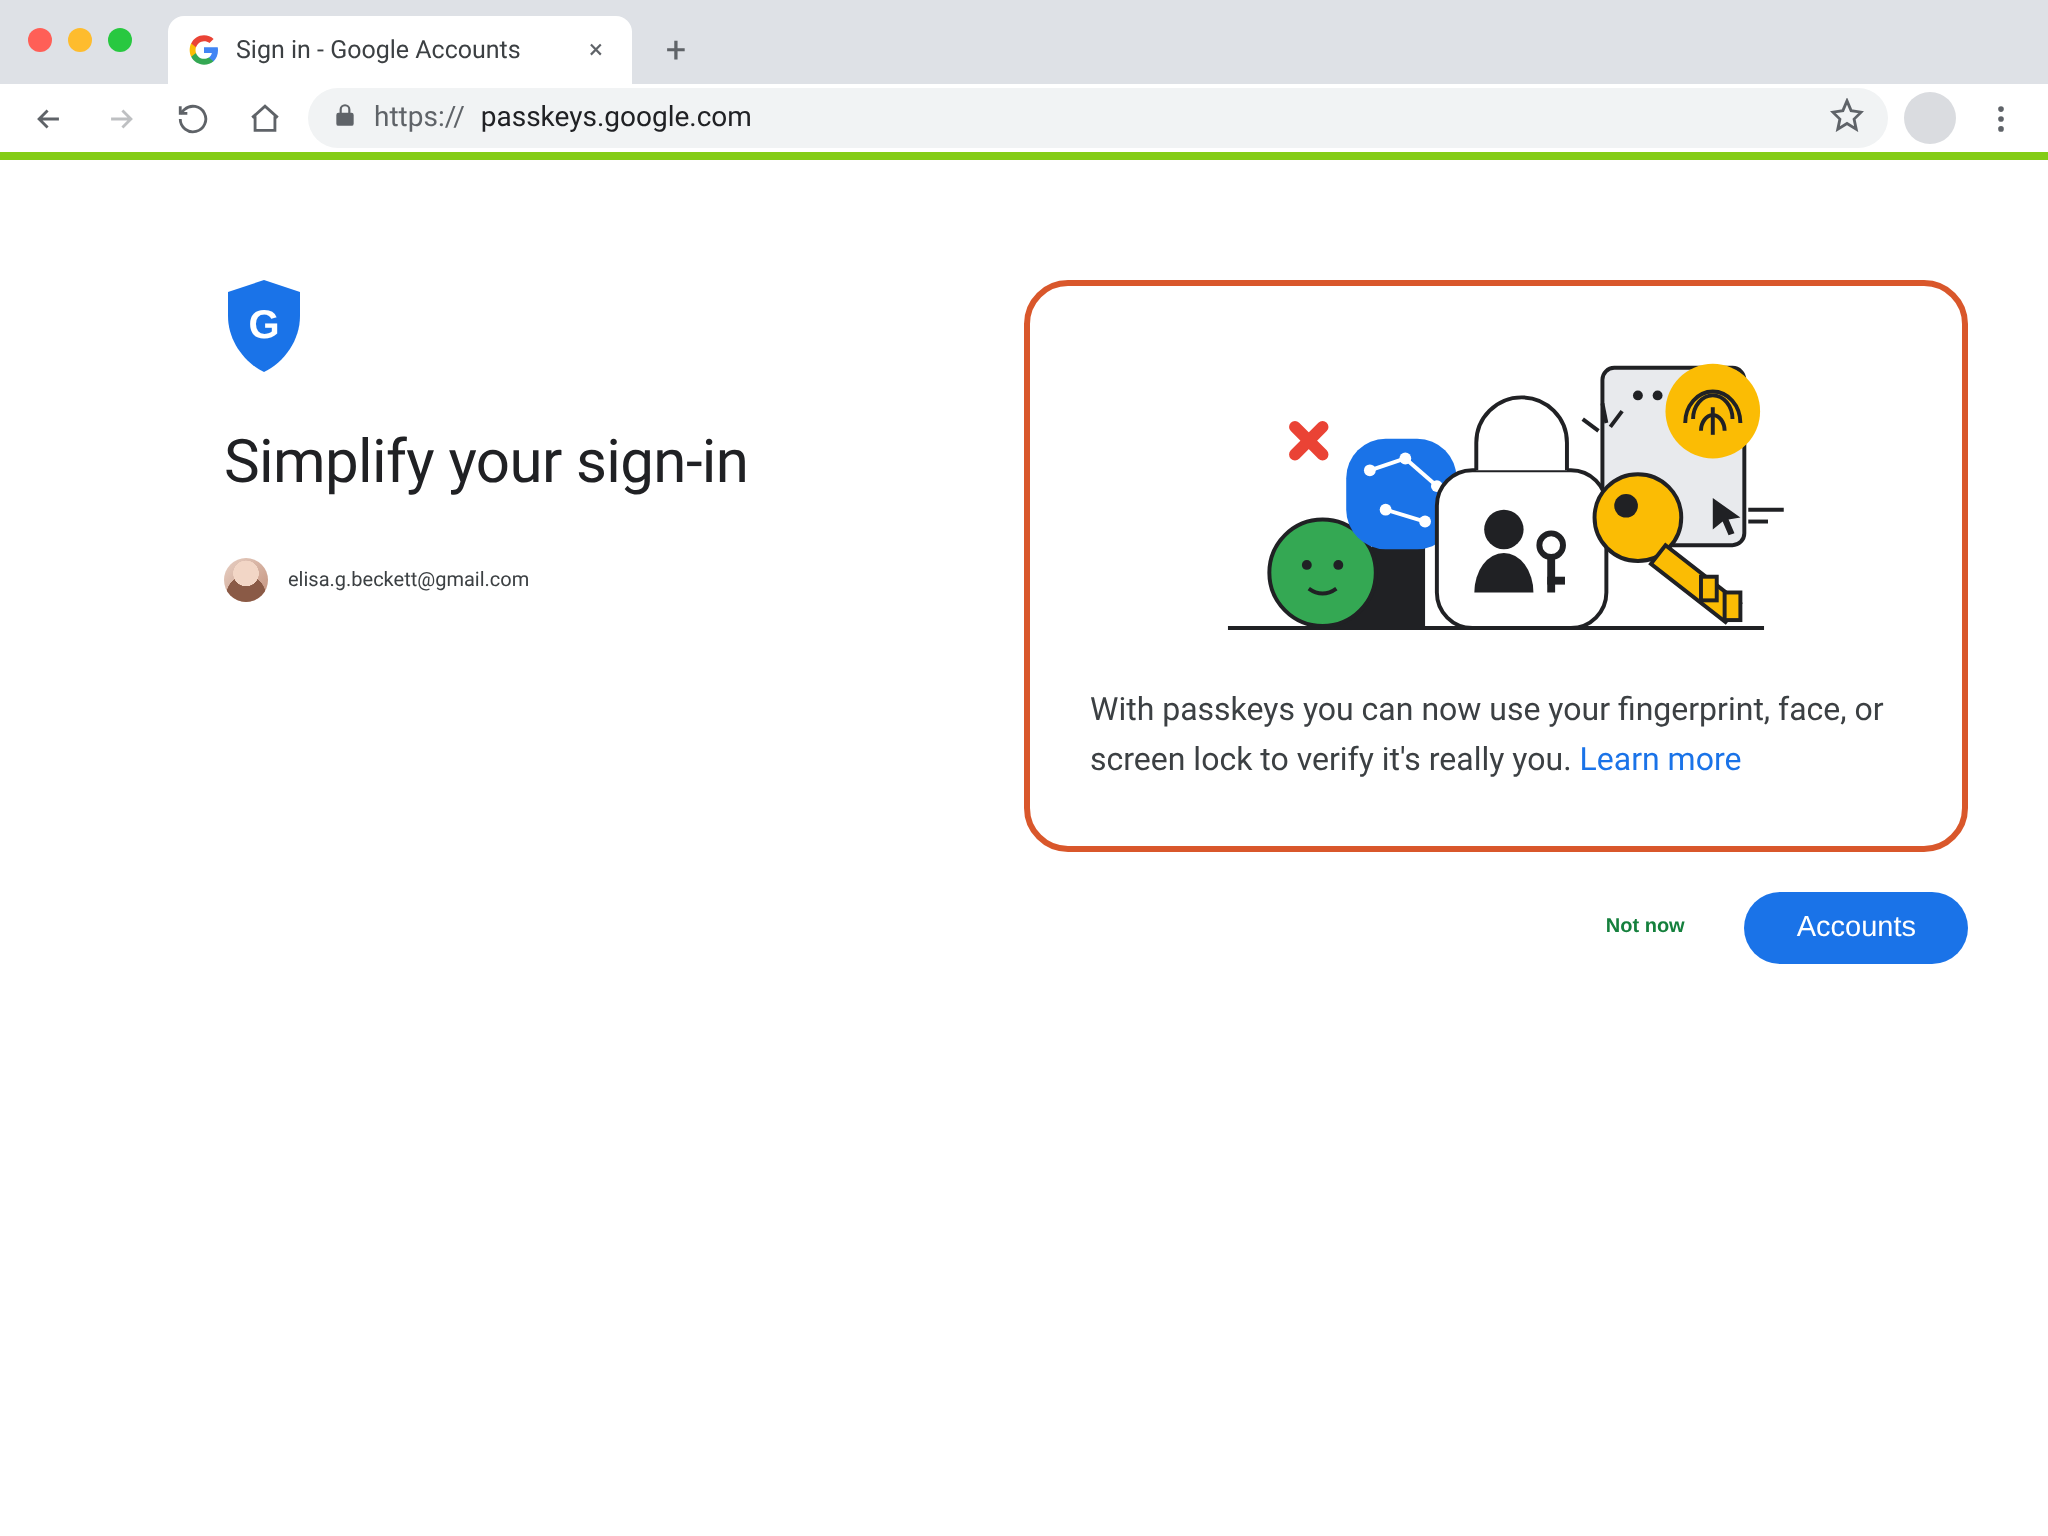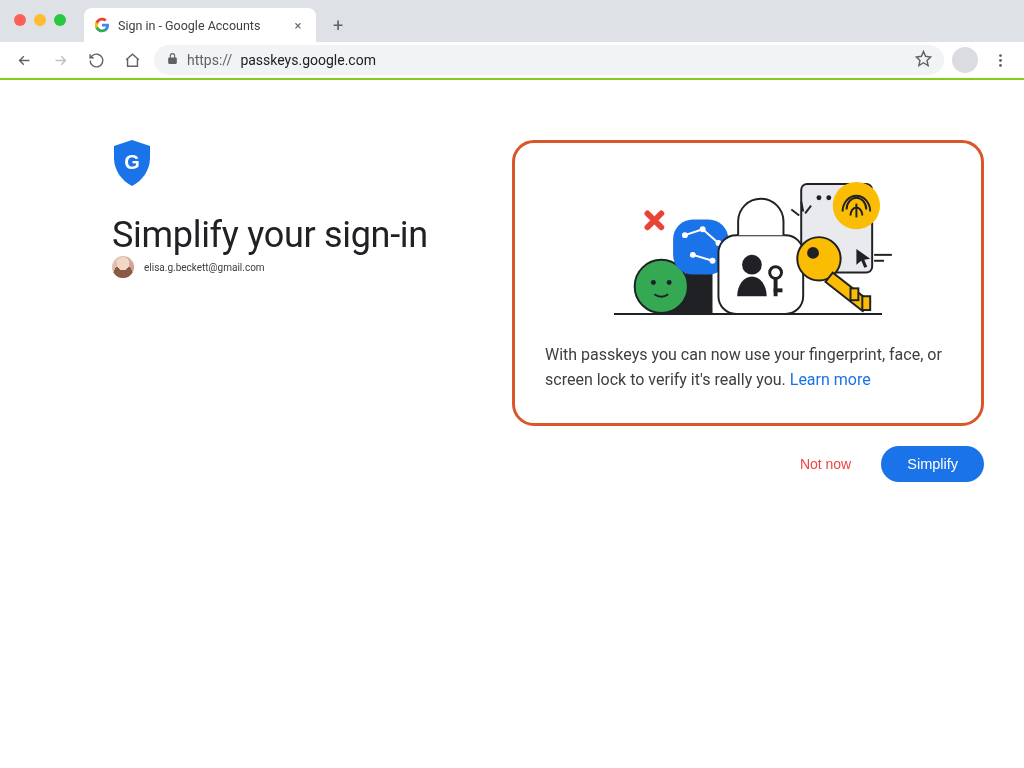--- a/index.html
+++ b/index.html
@@ -61,21 +61,21 @@
     }
     .new-tab {
       width: 28px; height: 28px;
       display: flex; align-items: center; justify-content: center;
       color: #5f6368; font-size: 18px;
       margin-left: 8px; margin-bottom: 3px;
     }
     .toolbar {
       background: #ffffff;
       height: 38px;
-      border-bottom: 2px solid #84cc16;
+      border-bottom: 4px solid #84cc16;
       display: flex;
       align-items: center;
       padding: 0 10px;
       gap: 8px;
     }
     .tb-icon {
       width: 28px; height: 28px;
       display: flex; align-items: center; justify-content: center;
       color: #5f6368;
       border-radius: 50%;
@@ -108,24 +108,25 @@
       gap: 40px;
     }
     .left-col {
       flex: 0 0 360px;
     }
     .shield-logo {
       width: 40px; height: 46px;
       margin-bottom: 28px;
     }
     h1.page-title {
-      font-size: 36px;
+      font-size: 30px;
       font-weight: 400;
       color: #202124;
       letter-spacing: -0.3px;
+      margin-bottom: 30px;
     }
     .account-chip {
       display: inline-flex;
       align-items: center;
       gap: 10px;
       font-size: 10px;
       color: #3c4043;
     }
     .account-chip .chip-avatar {
       width: 22px; height: 22px; border-radius: 50%;
@@ -167,23 +168,23 @@
     }
     .button-row {
       margin-top: 20px;
       width: 472px;
       display: flex;
       justify-content: flex-end;
       gap: 18px;
       align-items: center;
     }
     .btn-text {
-      color: #ef4444;
-      font-size: 14px;
-      font-weight: 400;
+      color: #15803d;
+      font-size: 10px;
+      font-weight: 700;
       padding: 10px 12px;
       background: transparent;
       border: none;
       cursor: pointer;
     }
     .btn-primary {
       background: #1a73e8;
       color: #ffffff;
       font-size: 14.5px;
       font-weight: 500;
@@ -351,16 +352,16 @@
           <line x1="334" y1="96" x2="344" y2="96" stroke="#202124" stroke-width="2"></line>
         </svg>
       </div>
       <p class="callout-text">
         <span>With passkeys you can now use your fingerprint, face, or screen lock to verify it's really you. </span><a href="#">Learn more</a>
       </p>
     </div>
 
     <div class="button-row">
       <button class="btn-text">Not now</button>
-      <button class="btn-primary">Simplify</button>
+      <button class="btn-primary">Accounts</button>
     </div>
   </div>
 </div>
 
 </body></html>

